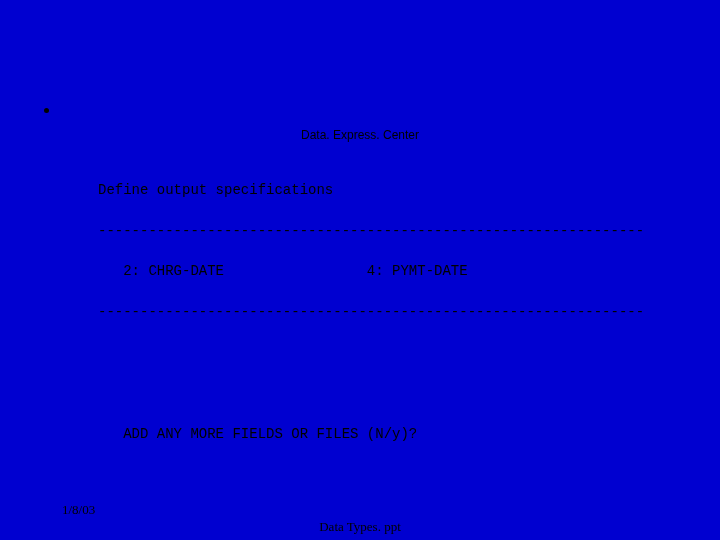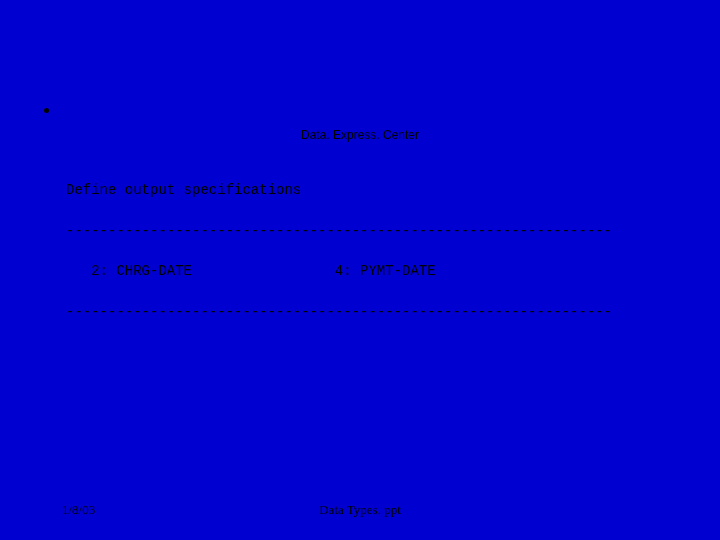--- a/index.html
+++ b/index.html
@@ -39,54 +39,57 @@
       left: 66px;
       top: 160px;
       right: 20px;
       font-family: "Courier New", monospace;
       font-size: 14px;
       line-height: 1.45;
       white-space: pre;
     }
     .row {
       white-space: pre;
+      margin-left: 32px;
     }
     .footer {
       position: absolute;
       bottom: 38px;
       left: 0;
       right: 0;
       font-family: "Times New Roman", serif;
       font-size: 13px;
     }
     .footer .date {
       position: absolute;
       left: 62px;
     }
     .footer .center {
       position: absolute;
       left: 0;
       right: 0;
       text-align: center;
+      margin-top: 17px;
     }
   </style>
 </head>
 <body>
 
 <div class="bullet"></div>
 
 <div class="header">Data. Express. Center</div>
 
 <div class="terminal">
 <div class="row">Define output specifications</div>
 <div class="row">-----------------------------------------------------------------</div>
 <div class="row">   2: CHRG-DATE                 4: PYMT-DATE</div>
 <div class="row">-----------------------------------------------------------------</div>
 <div class="row">&nbsp;</div>
 <div class="row">&nbsp;</div>
+<div class="row">   ADD ANY MORE FIELDS OR FILES (N/y)?</div>
 <div class="row">&nbsp;</div>
 
 
 
 </div>
 
 <div class="footer">
   <span class="date">1/8/03</span>
   <div class="center">Data Types. ppt</div>
 </div>

